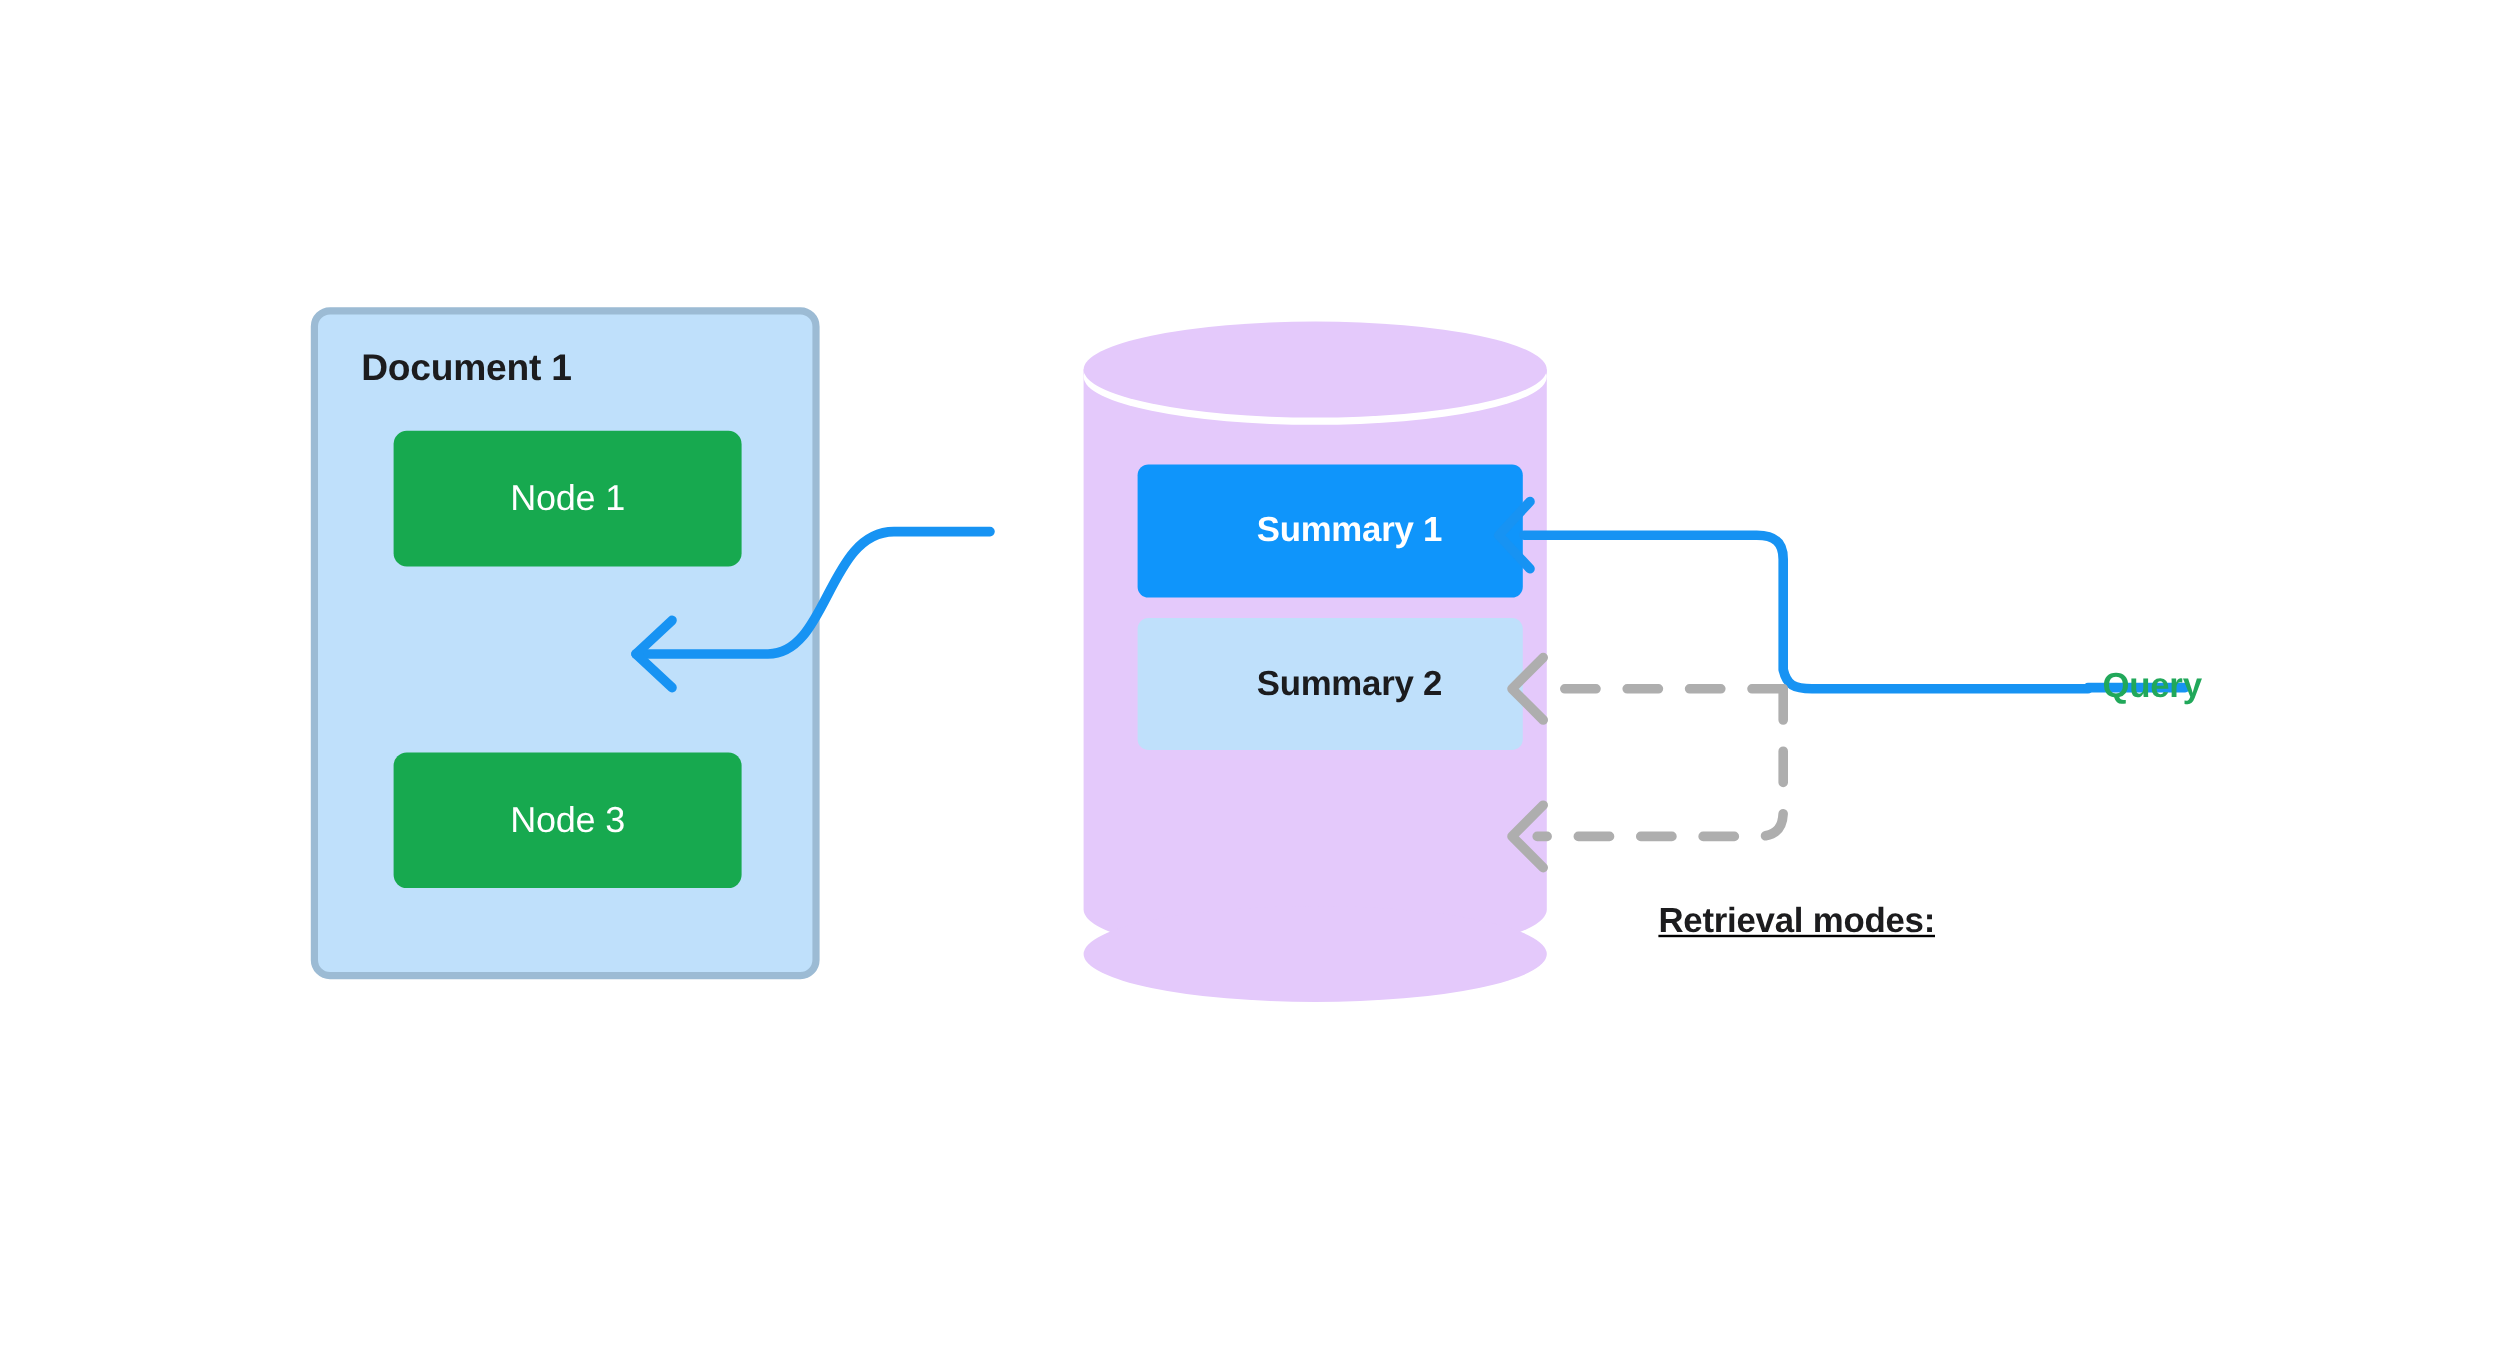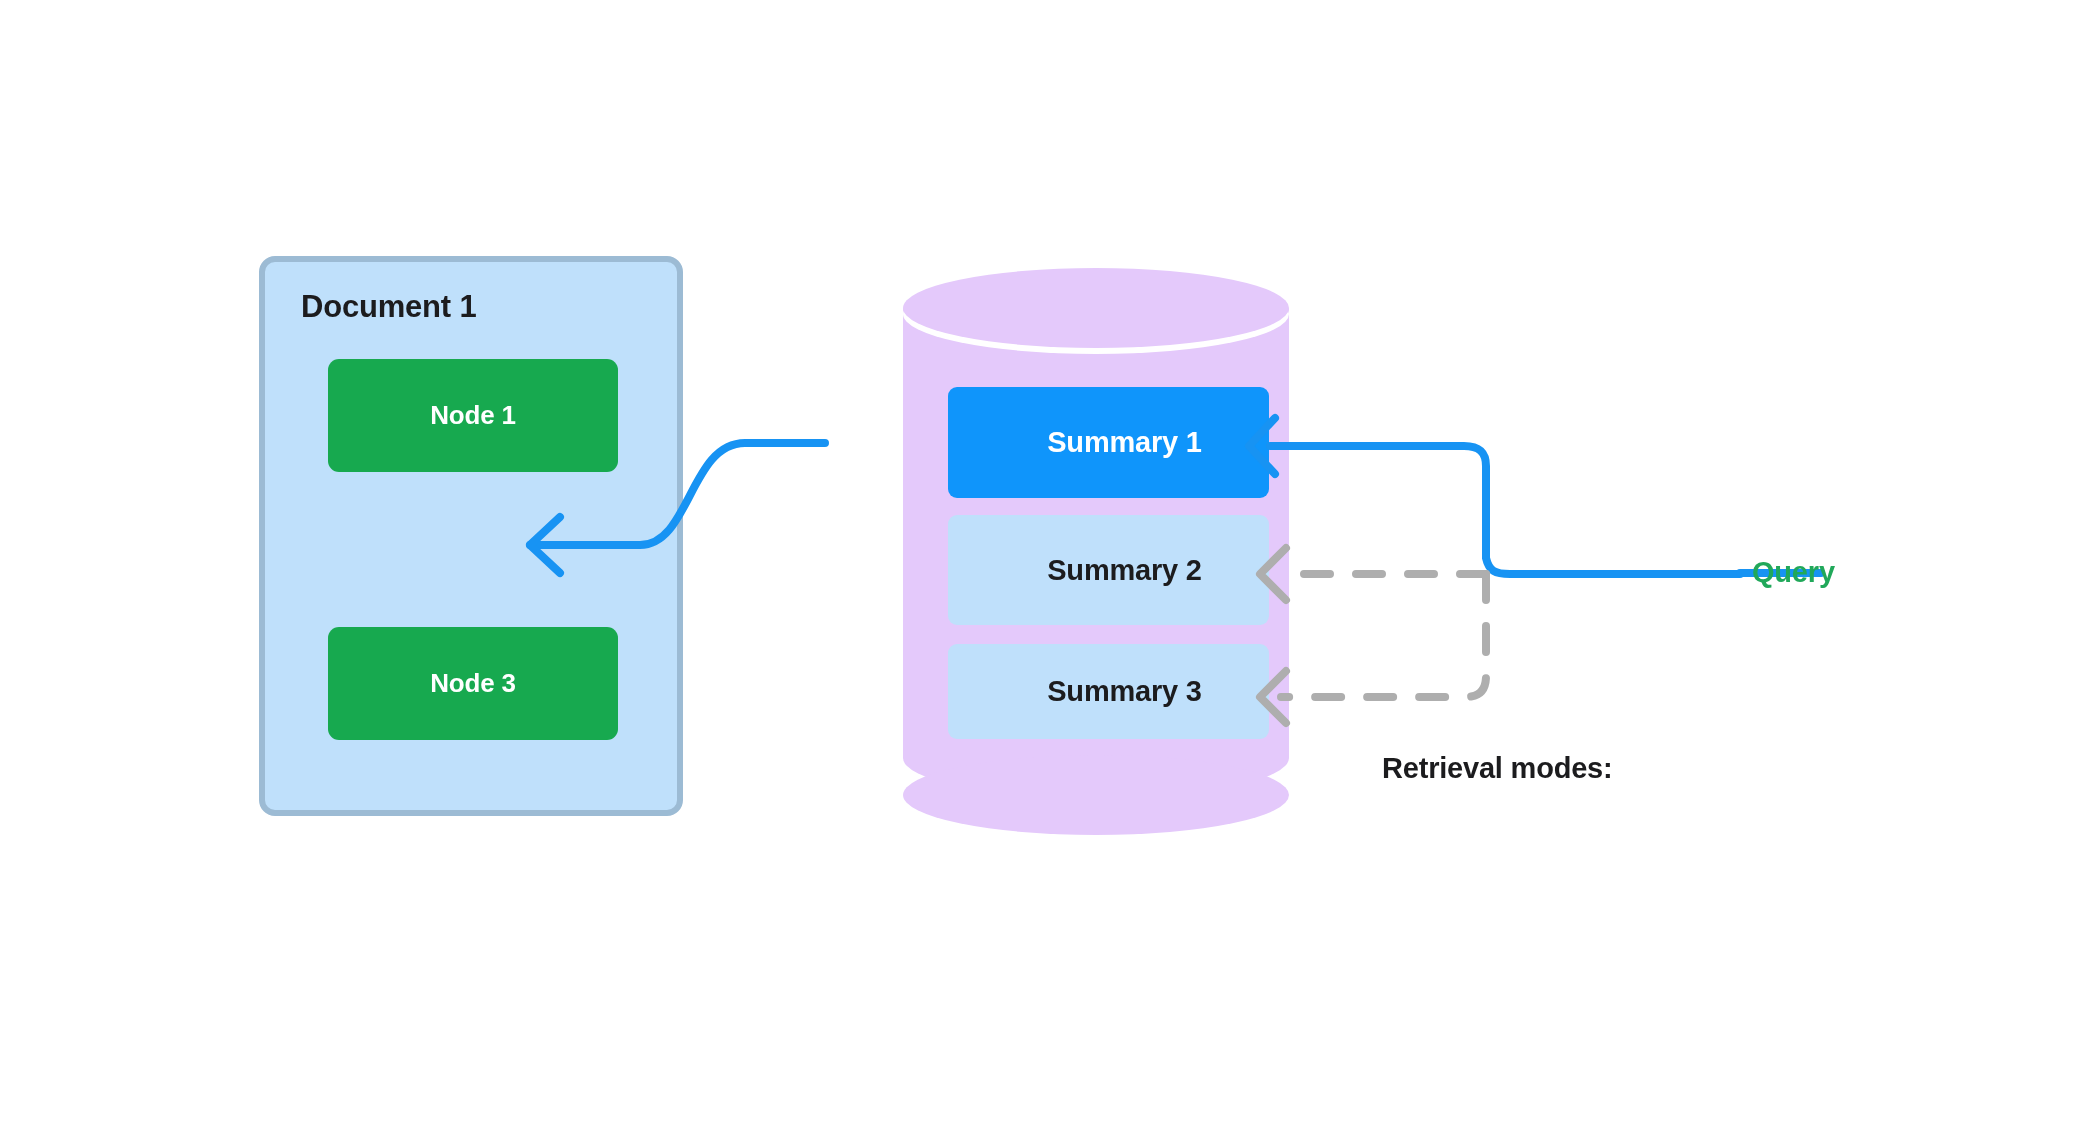--- a/index.html
+++ b/index.html
@@ -47,22 +47,22 @@
     left: 63px;
     width: 290px;
     height: 113px;
     background: #17a94f;
     border-radius: 11px;
     display: flex;
     align-items: center;
     justify-content: center;
   }
   .node-box .node-label {
-    font-size: 26px;
-    font-weight: bold;
+    font-size: 30px;
+    font-weight: normal;
     color: #ffffff;
     letter-spacing: -0.2px;
   }
   .node-1 { top: 97px; }
   .node-2 { top: 232px; }
   .node-3 { top: 365px; }
 
   
   .cylinder {
     position: absolute;
@@ -156,20 +156,21 @@
     letter-spacing: -0.2px;
     white-space: nowrap;
   }
 
   
   .retrieval-block {
     position: absolute;
     left: 1382px;
     top: 752px;
     width: 460px;
+    text-decoration: underline;
   }
   .retrieval-heading {
     font-size: 29px;
     font-weight: bold;
     color: #1c1c1e;
     letter-spacing: -0.2px;
     margin: 0 0 6px 0;
     white-space: nowrap;
   }
   .retrieval-list {
@@ -219,23 +220,20 @@
   </div>
 
   <div class="summary-box summary-1">
     <span class="summary-label">Summary 1</span>
   </div>
 
   <div class="summary-box summary-2">
     <span class="summary-label">Summary 2</span>
   </div>
 
-  <div class="summary-box summary-3">
-    <span class="summary-label">Summary 3</span>
-  </div>
 
   <svg class="connectors" viewBox="0 0 2099 1134">
 
     <path d="M 1740 574 L 1510 574 C 1495 574 1489 571 1486 558 L 1486 466
              C 1486 452 1479 446 1464 446 L 1270 446" fill="none" stroke="#1793f3" stroke-width="8" stroke-linecap="round" stroke-linejoin="round"></path>
     <path d="M 1275 418 L 1249 446 L 1275 474" fill="none" stroke="#1793f3" stroke-width="8" stroke-linecap="round" stroke-linejoin="round"></path>
 
     <path d="M 1486 574 L 1281 574" fill="none" stroke="#aeaeae" stroke-width="8" stroke-linecap="round" stroke-linejoin="round" stroke-dasharray="26 26"></path>
     <path d="M 1286 548 L 1260 574 L 1286 600" fill="none" stroke="#aeaeae" stroke-width="8" stroke-linecap="round" stroke-linejoin="round"></path>
 

